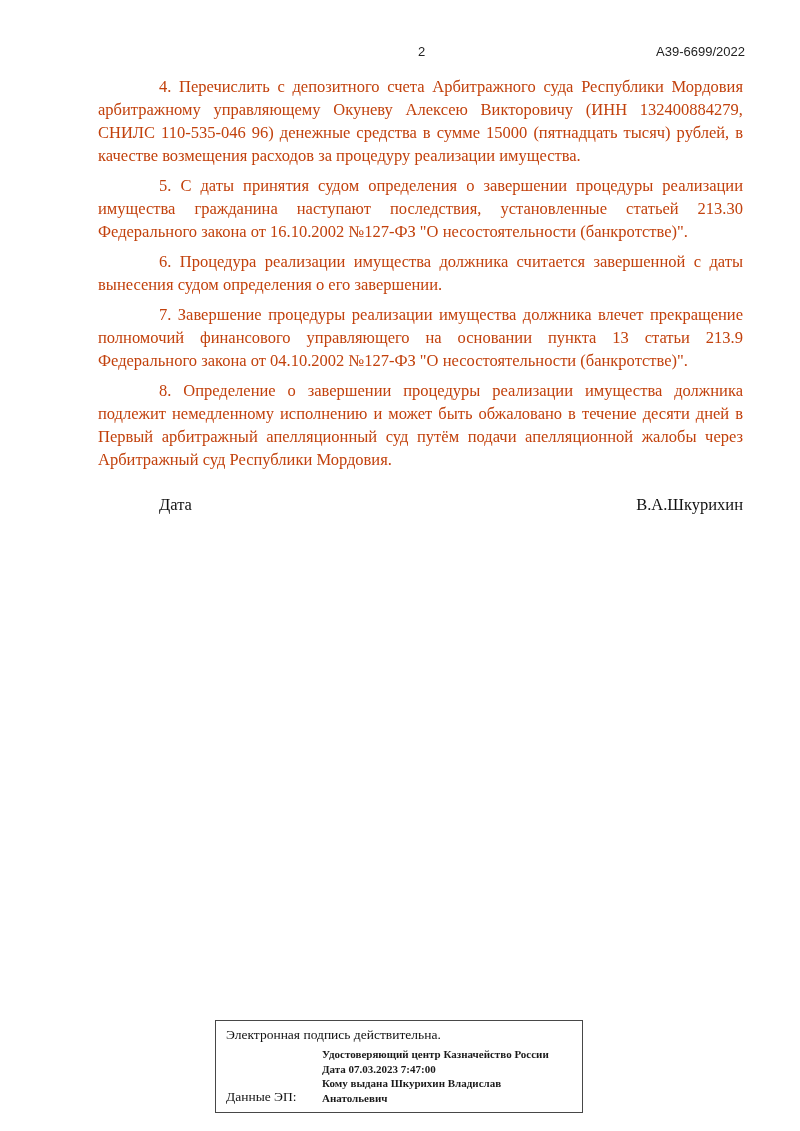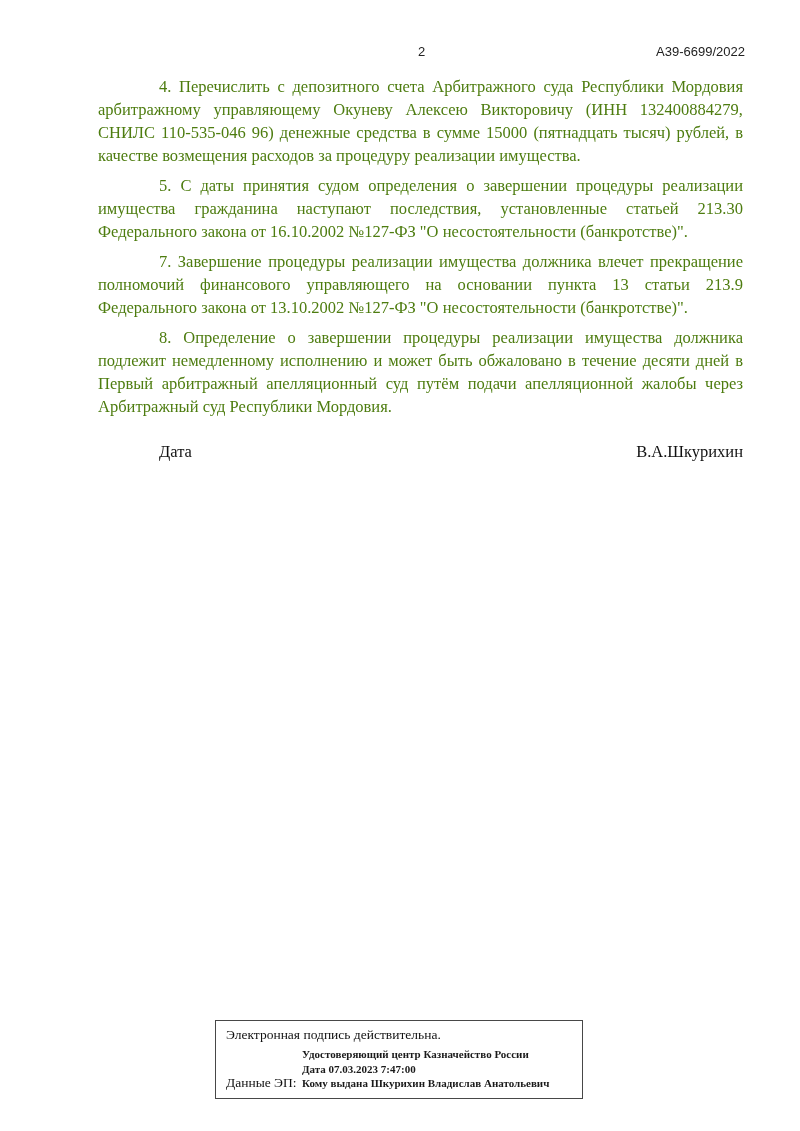--- a/index.html
+++ b/index.html
@@ -42,21 +42,21 @@
     top: 75px;
     left: 98px;
     width: 645px;
   }
   .doc-body p {
     margin: 0 0 7px 0;
     font-size: 16.5px;
     line-height: 23px;
     text-align: justify;
     text-indent: 61px;
-    color: #4d7c0f;
+    color: #c2410c;
   }
   .judge-row {
     display: flex;
     justify-content: space-between;
     margin-top: 22px;
     padding-left: 61px;
     font-size: 16.5px;
     line-height: 23px;
   }
   
@@ -87,36 +87,38 @@
     font-size: 13.5px;
     line-height: 16px;
     color: #111111;
   }
   .stamp-details {
     font-size: 11px;
     line-height: 14.5px;
     font-weight: 600;
     padding-top: 1px;
     color: #1a1a1a;
+    margin-left: 20px;
   }
 </style>
 </head>
 <body>
 
 <div class="page">
 
   <header class="page-header">
     <span class="page-num">2</span>
     <span class="case-num">А39-6699/2022</span>
   </header>
 
   <main class="doc-body">
     <p>4. Перечислить с депозитного счета Арбитражного суда Республики Мордовия арбитражному управляющему Окуневу Алексею Викторовичу (ИНН 132400884279, СНИЛС 110-535-046 96) денежные средства в сумме 15000 (пятнадцать тысяч) рублей, в качестве возмещения расходов за процедуру реализации имущества.</p>
     <p>5. С даты принятия судом определения о завершении процедуры реализации имущества гражданина наступают последствия, установленные статьей 213.30 Федерального закона от 16.10.2002 №127-ФЗ "О несостоятельности (банкротстве)".</p>
-    <p>7. Завершение процедуры реализации имущества должника влечет прекращение полномочий финансового управляющего на основании пункта 13 статьи 213.9 Федерального закона от 13.10.2002 №127-ФЗ "О несостоятельности (банкротстве)".</p>
+    <p>6. Процедура реализации имущества должника считается завершенной с даты вынесения судом определения о его завершении.</p>
+    <p>7. Завершение процедуры реализации имущества должника влечет прекращение полномочий финансового управляющего на основании пункта 13 статьи 213.9 Федерального закона от 04.10.2002 №127-ФЗ "О несостоятельности (банкротстве)".</p>
     <p>8. Определение о завершении процедуры реализации имущества должника подлежит немедленному исполнению и может быть обжаловано в течение десяти дней в Первый арбитражный апелляционный суд путём подачи апелляционной жалобы через Арбитражный суд Республики Мордовия.</p>
 
     <div class="judge-row">
       <span>Дата</span>
       <span>В.А.Шкурихин</span>
     </div>
   </main>
 
   <div class="stamp">
     <div class="stamp-line1">Электронная подпись действительна.</div>

